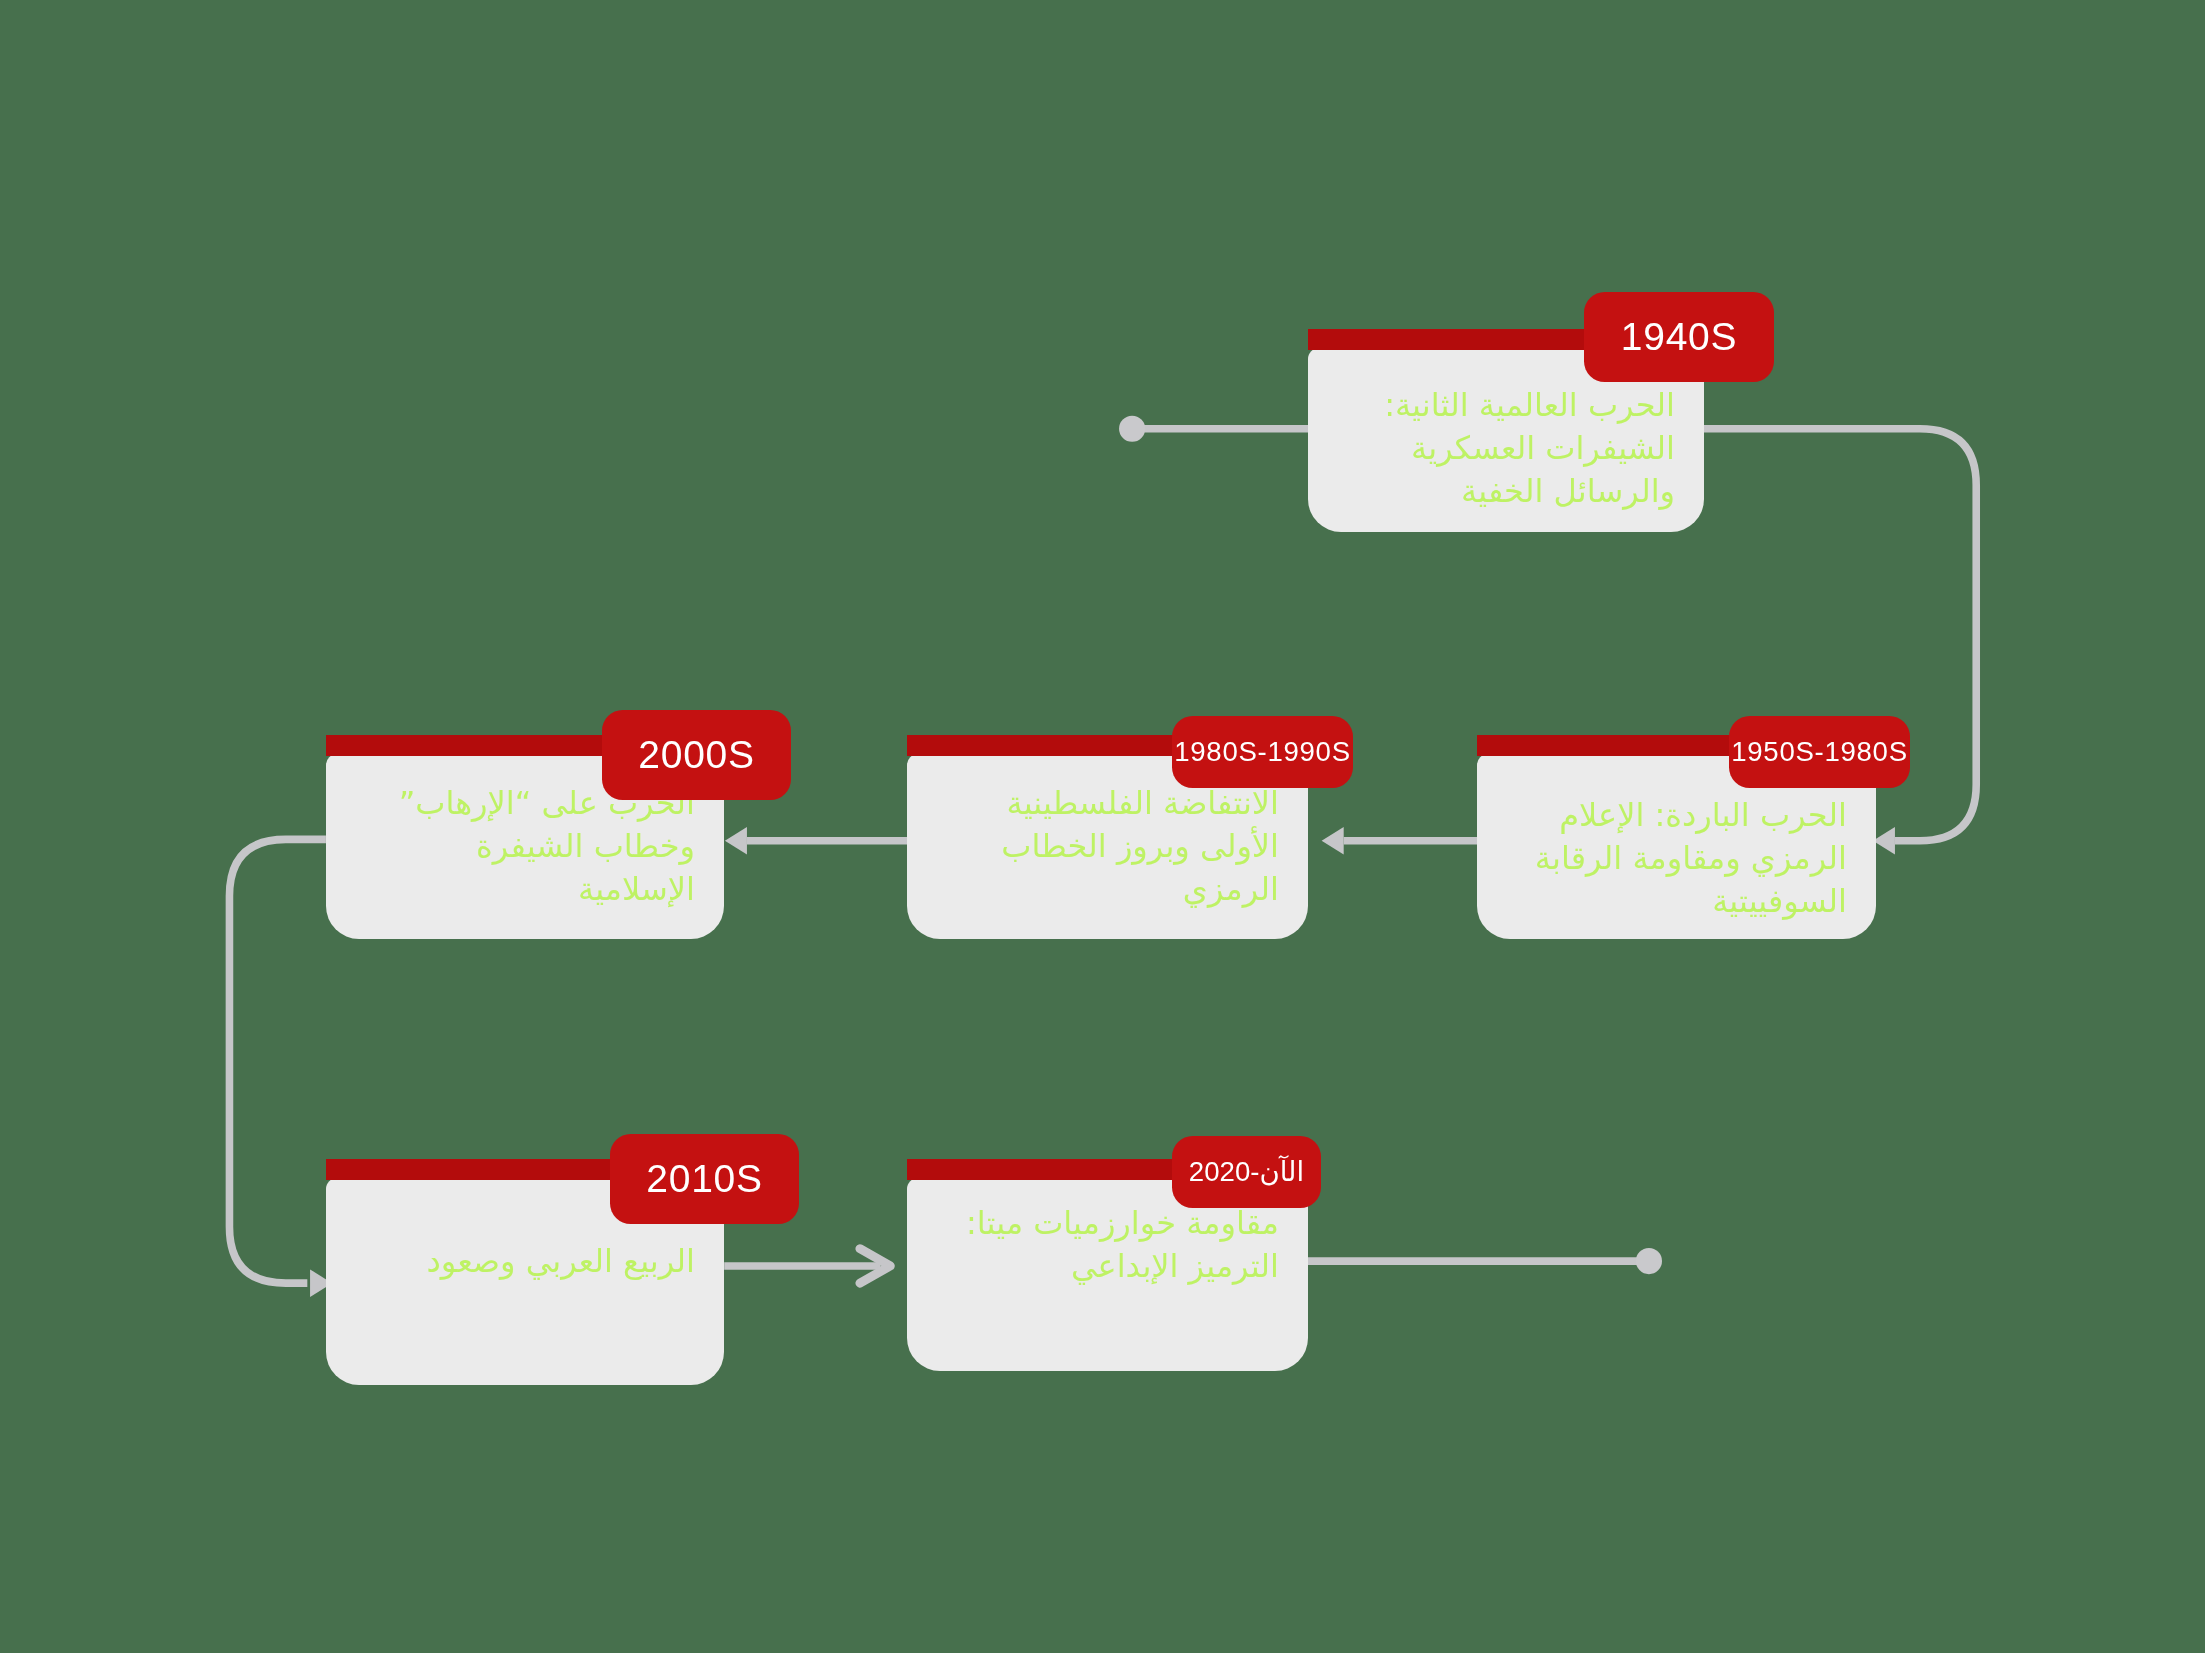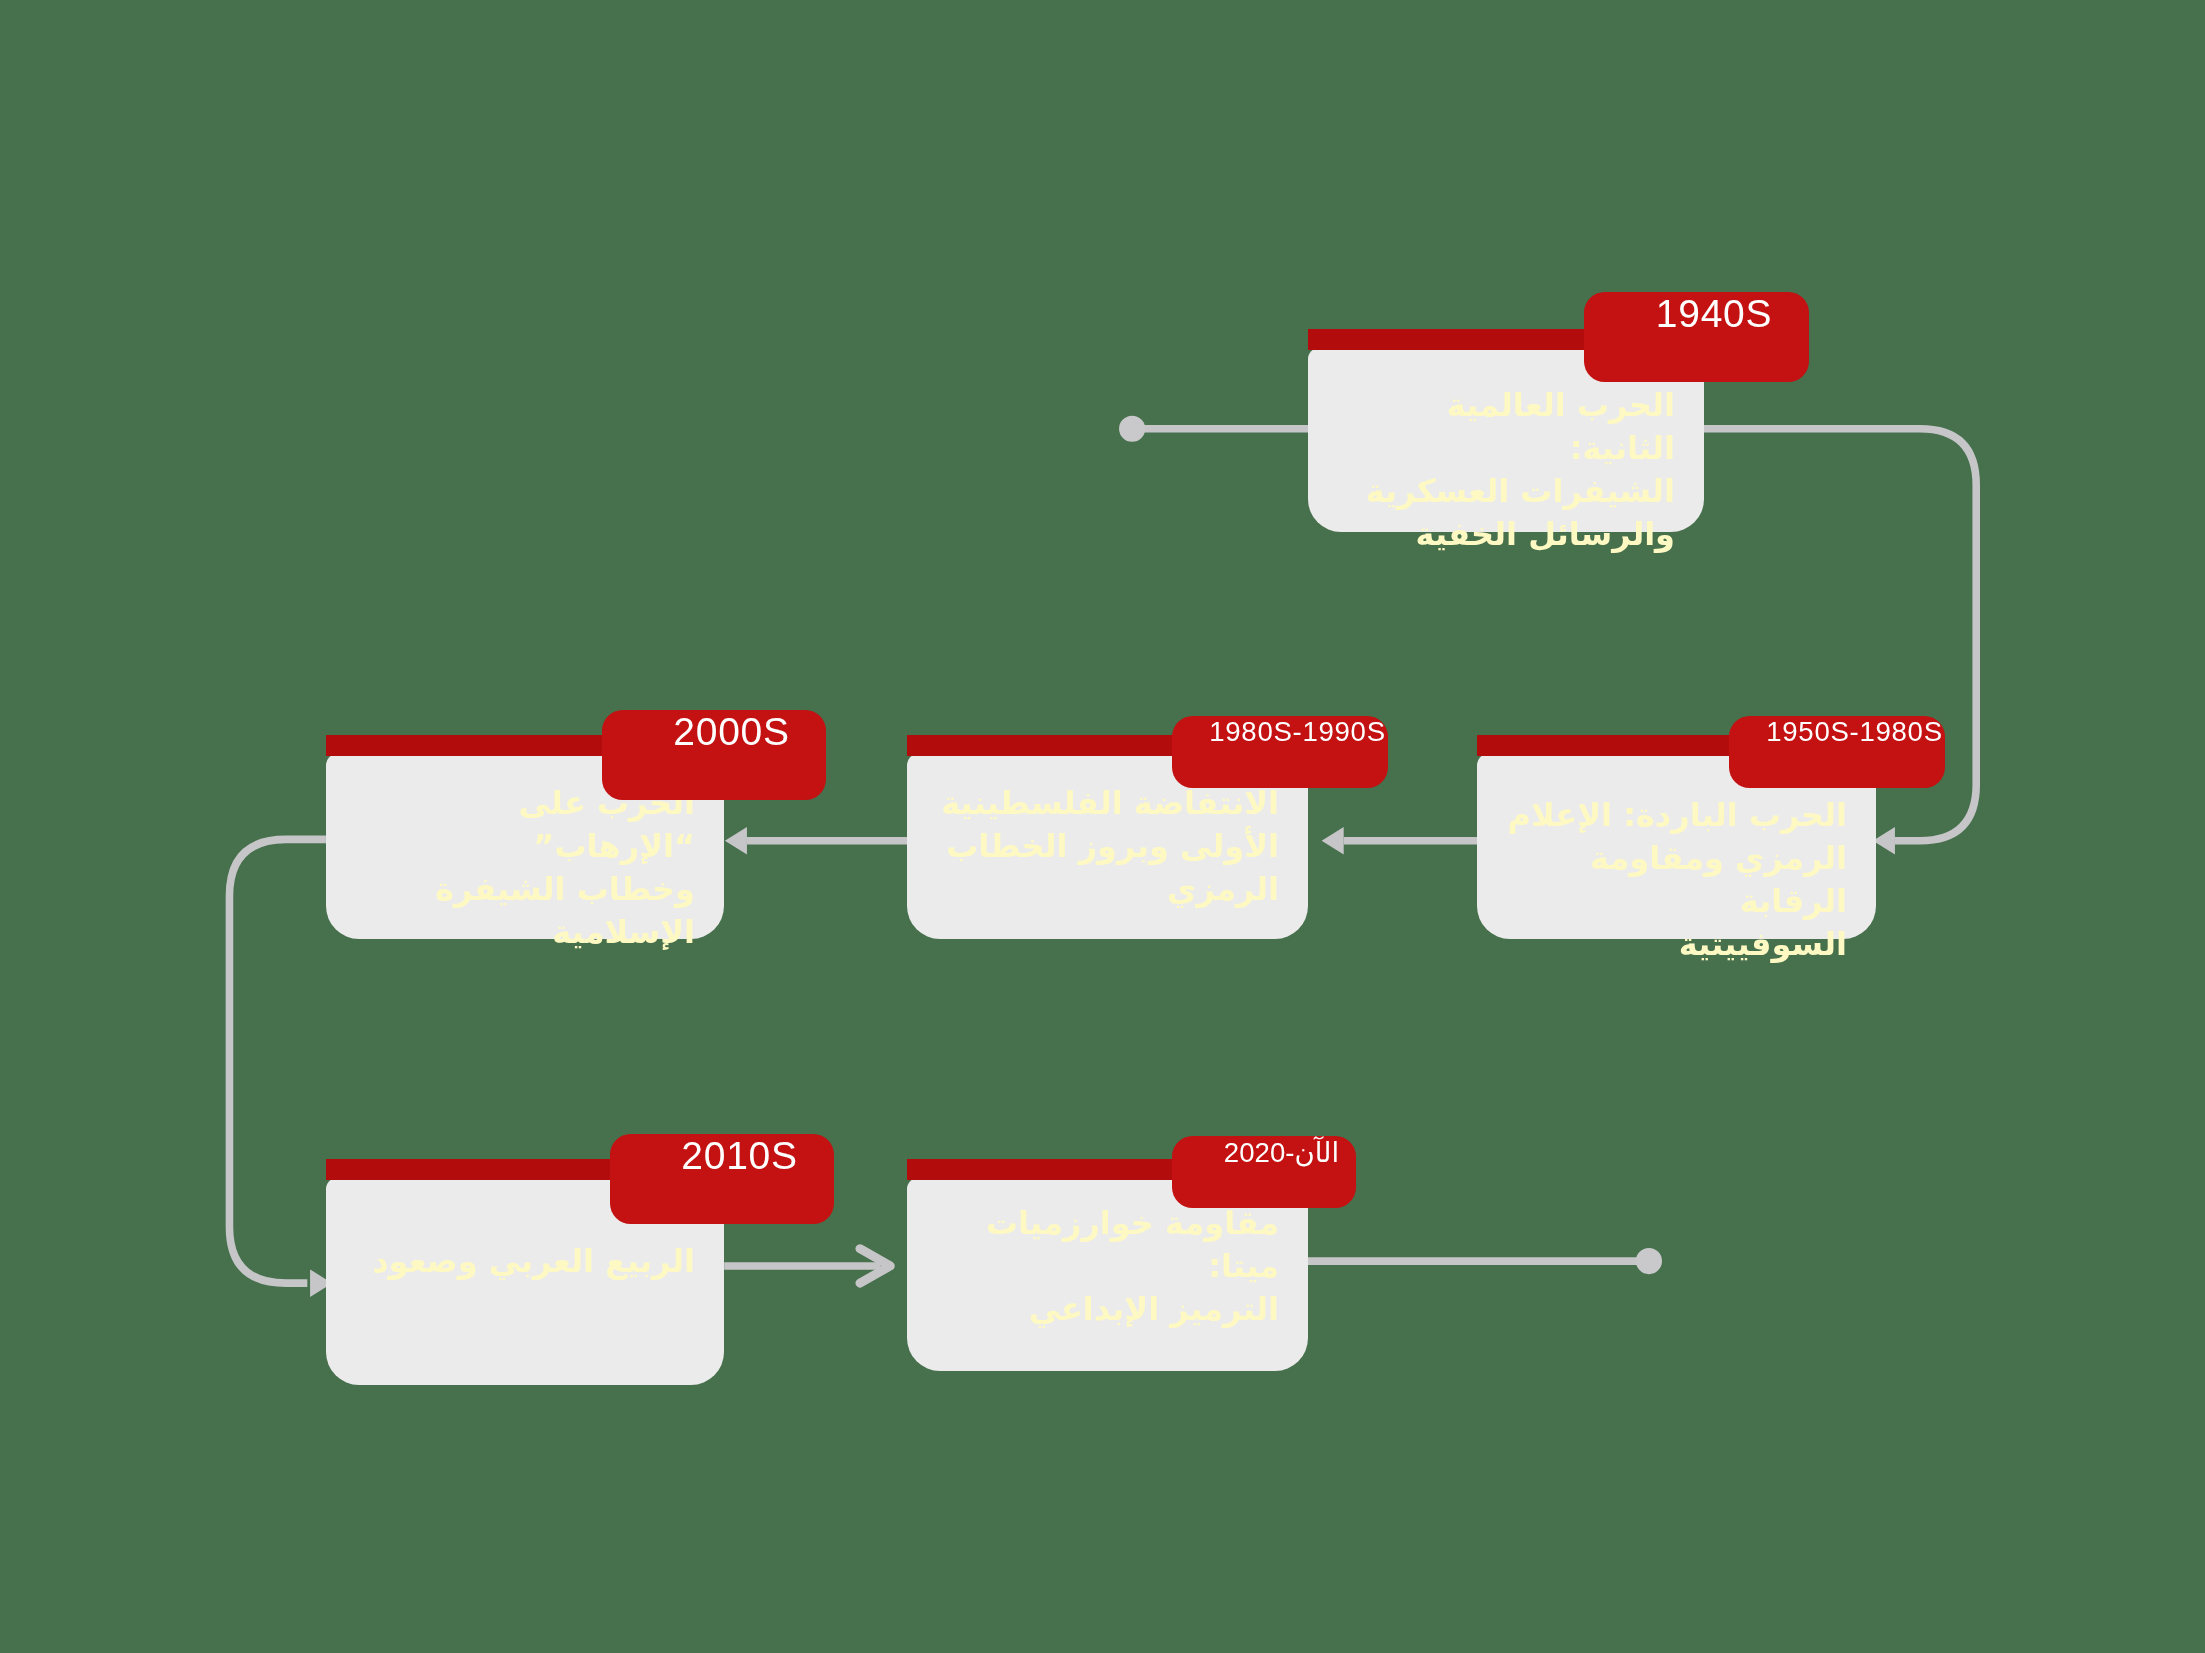--- a/index.html
+++ b/index.html
@@ -17,31 +17,31 @@
   .card .body{
     position:absolute;left:0;top:19.3px;
     background:#ebebeb;
     border-radius:11px 11px 33px 33px;
     z-index:0;
   }
   .card .badge{
     position:absolute;
     background:#c41111;color:#ffffff;
     border-radius:20.7px;
-    display:flex;align-items:flex-start;justify-content:center;
+    display:flex;align-items:center;justify-content:center;
     font-family:"Liberation Sans", sans-serif;
     font-weight:500;letter-spacing:0.7px;
-    z-index:2;white-space:nowrap;padding-left:35px;
+    z-index:2;white-space:nowrap;
   }
   .badge--tall{height:90px;font-size:39px;}
   .badge--short{height:72px;font-size:27.6px;}
   .card .text{
     position:absolute;left:25px;right:29px;
     direction:rtl;text-align:right;
-    color:#fef9c3;font-weight:700;
+    color:#bef264;font-weight:400;
     font-size:32px;line-height:43px;
     z-index:1;
   }
   .card .text span{display:block;}
 </style>
 </head>
 <body>
 
 <svg id="connector-layer" width="2205" height="1654" viewBox="0 0 3200 2400">
   <g stroke="#c6c6c9" stroke-width="11" fill="none">

